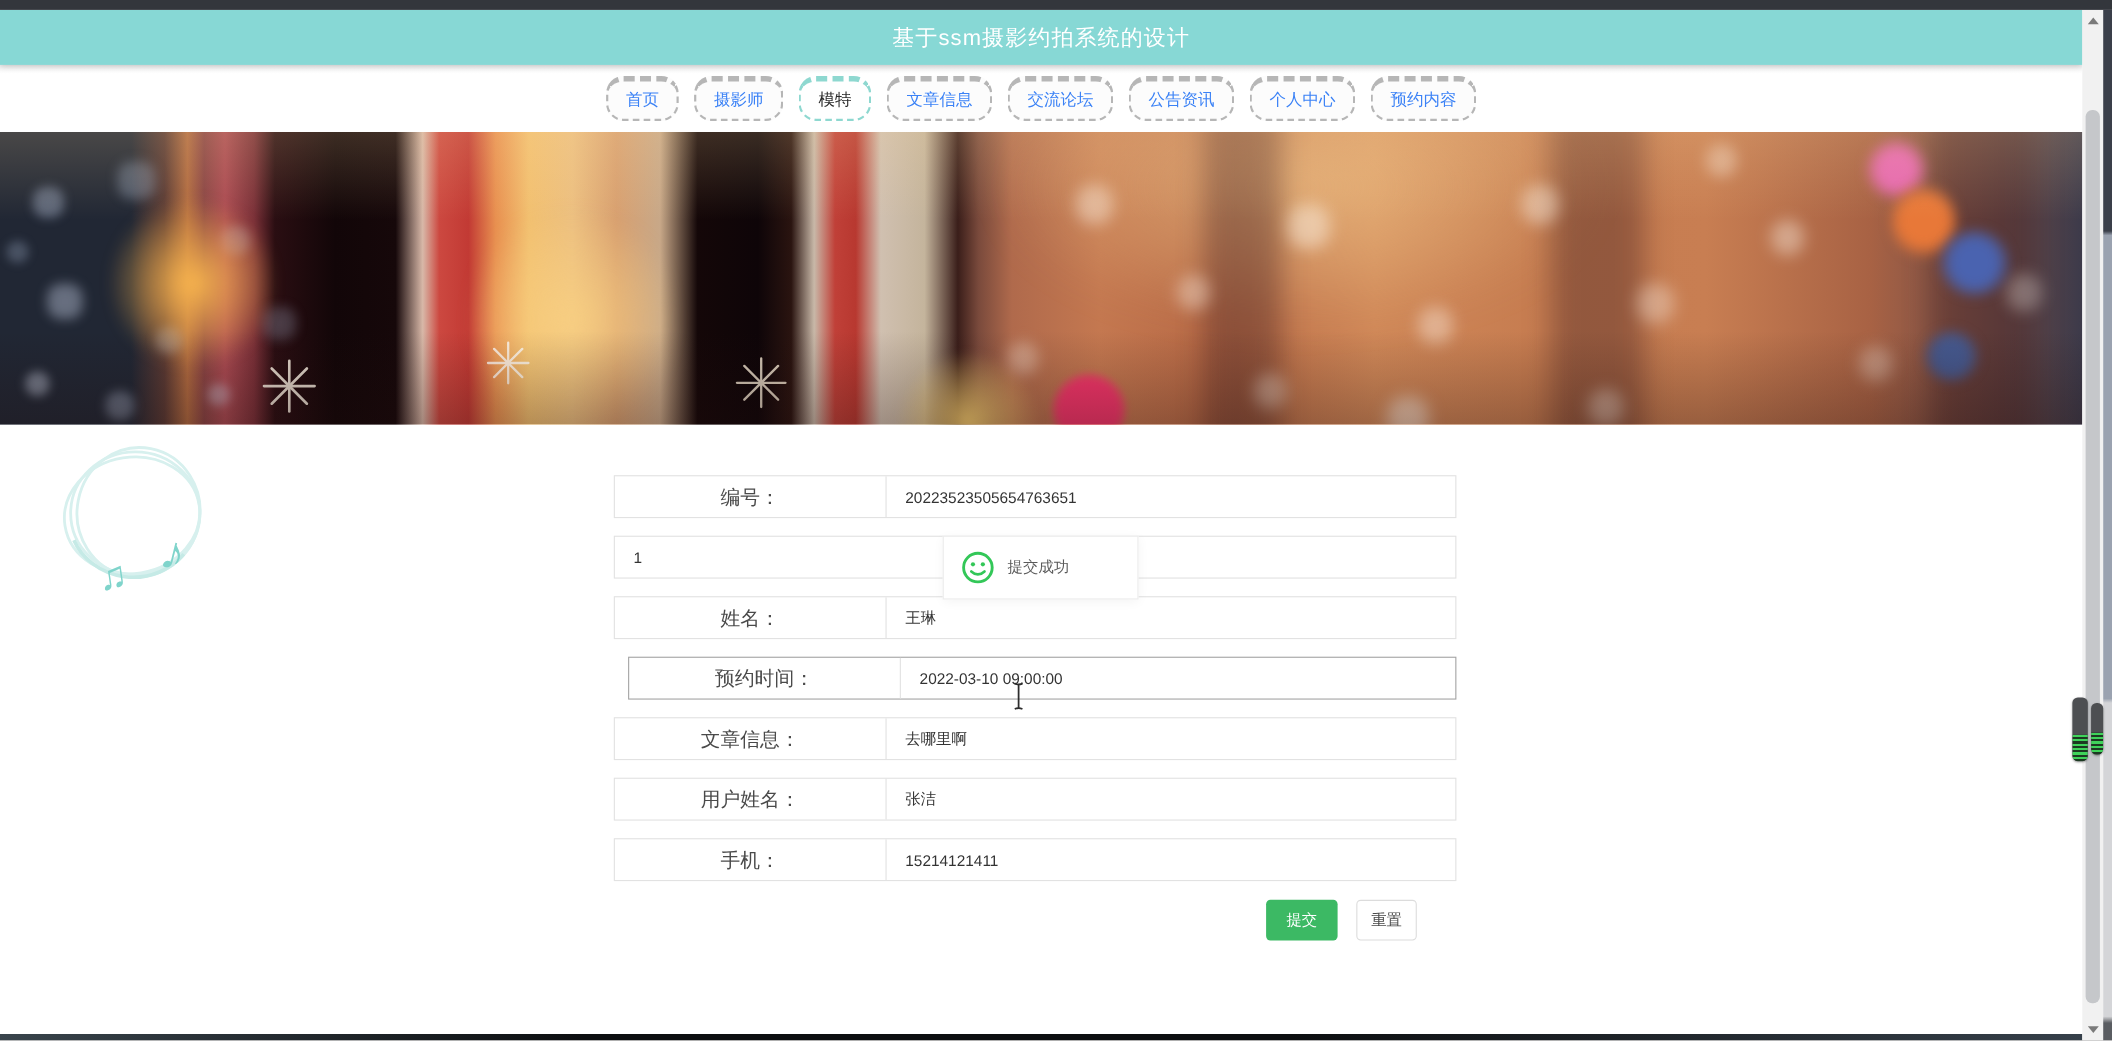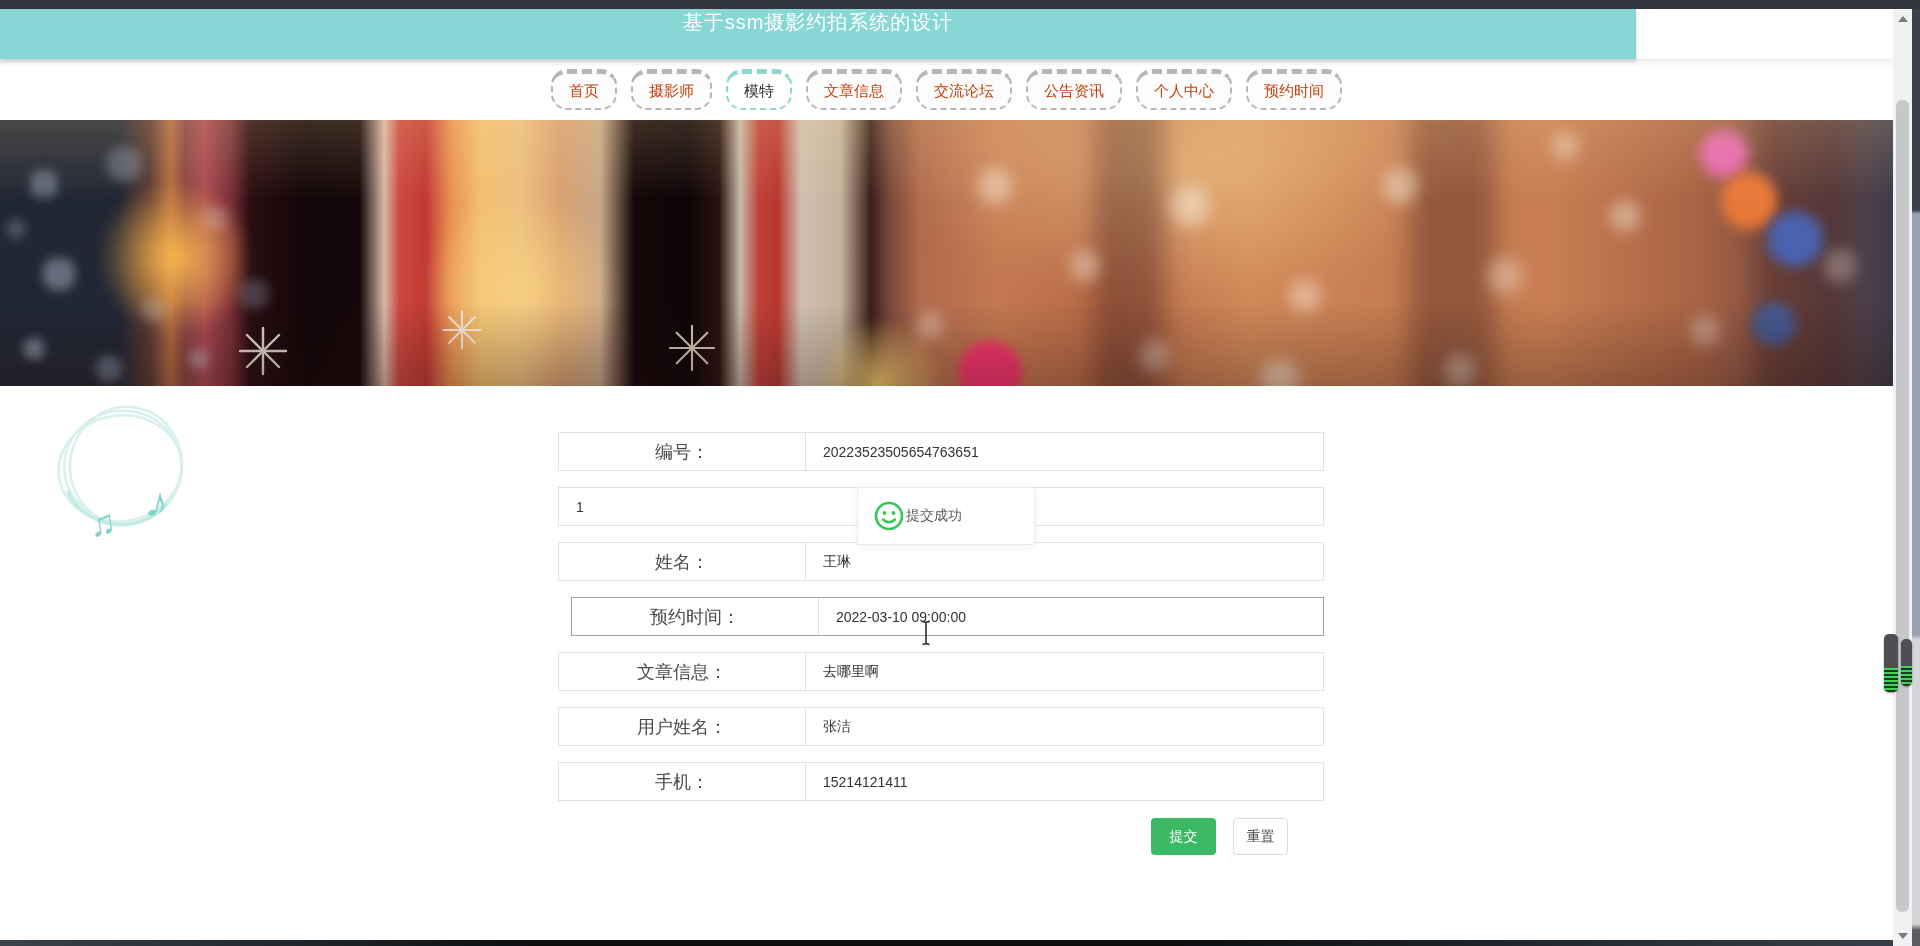--- a/index.html
+++ b/index.html
@@ -4,34 +4,34 @@
 <style>
   * { margin:0; padding:0; box-sizing:border-box; }
   body { background:#888; }
   .screen {
     position:relative; width:1920px; height:946px; overflow:hidden;
     background:#fff; font-family:"Liberation Sans","DejaVu Sans",sans-serif;
   }
   
   .topbar { position:absolute; left:0; top:0; width:1920px; height:9px; background:#33363c; z-index:60; }
   .header {
-    position:absolute; left:0; top:9px; width:1636px; height:50px;
-    background:#87d8d5; display:flex; align-items:flex-start; justify-content:center;
+    position:absolute; left:0; top:9px; width:1893px; height:50px;
+    background:#87d8d5; display:flex; align-items:center; justify-content:center;
     box-shadow:0 2px 5px rgba(0,0,0,.18); z-index:20;
   }
   .header .title { color:#fff; font-size:20px; letter-spacing:1px; }
   
   .nav {
     position:absolute; left:0; top:59px; width:1893px; height:61px; background:#fff;
     display:flex; align-items:center; justify-content:center; gap:14px; z-index:10;
     background-image:linear-gradient(180deg,#eeeeee 0,#ffffff 8px);
   }
   .tab {
     border:2px dashed #b6b6b6; border-top-width:5px; border-radius:16px;
-    background:#fcfcfc; color:#c2410c; font-size:15px; height:41px; line-height:33px;
+    background:#fcfcfc; color:#3b82f6; font-size:15px; height:41px; line-height:33px;
     padding:0 16px; cursor:pointer; white-space:nowrap;
   }
   .tab.active { border-color:#8ed8d0; color:#2b2b2b; background:#fff; }
   
   .banner {
     position:absolute; left:0; top:120px; width:1893px; height:266px; overflow:hidden;
     background:linear-gradient(90deg,
       #212734 0%, #212734 6.3%, #5a3a34 7.9%, #b06a40 9%, #8a4444 9.8%,
       #aa4a52 10.8%, #7a3038 12.2%, #2a0e12 13.2%, #120608 16.1%, #16080a 19%,
       #d8b8a8 20.3%, #cc4840 21.1%, #c23a34 22.5%, #e89050 23.8%, #f2c070 25.4%,
@@ -96,21 +96,21 @@
     background:#3cb964; color:#fff; border:none; border-radius:4px; font-size:14px; cursor:pointer; font-family:inherit;
   }
   .btn-reset {
     position:absolute; left:675px; top:0; width:55px; height:37px;
     background:#fff; color:#4a4a4a; border:1px solid #dcdcdc; border-radius:4px; font-size:14px; cursor:pointer; font-family:inherit;
   }
   
   .toast {
     position:absolute; left:857px; top:487px; width:178px; height:58px; z-index:30;
     background:#fff; border:1px solid #ececec; box-shadow:0 2px 10px rgba(0,0,0,.05);
-    display:flex; align-items:center; padding-left:15px; gap:1px;
+    display:flex; align-items:center; padding-left:15px; gap:11px;
   }
   .toast .msg { font-size:14px; color:#5a5a5a; }
   
   .ibeam { position:absolute; left:919px; top:620px; z-index:40; }
   
   .footer-strip { position:absolute; left:0; top:940px; width:1893px; height:6px;
     background:linear-gradient(90deg,#39444c,#0c0e10 28%,#0c0e10 62%,#36404a); }
   
   .scrollbar { position:absolute; left:1893px; top:9px; width:19px; height:937px; background:#f1f1f1; z-index:50; }
   .sb-thumb { position:absolute; left:3px; top:91px; width:13px; height:812px; background:#c5c7ca; border-radius:6px; }
@@ -138,21 +138,21 @@
   </div>
 
   <div class="nav">
     <div class="tab">首页</div>
     <div class="tab">摄影师</div>
     <div class="tab active">模特</div>
     <div class="tab">文章信息</div>
     <div class="tab">交流论坛</div>
     <div class="tab">公告资讯</div>
     <div class="tab">个人中心</div>
-    <div class="tab">预约时间</div>
+    <div class="tab">预约内容</div>
   </div>
 
   <div class="banner">
     <div class="bokeh-left"></div>
     <div class="blob glow-left"></div>
     <div class="blob glow-panel"></div>
     <div class="blob glow-moon"></div>
     <div class="blob glow-topright"></div>
     <div class="band b1"></div>
     <div class="band b2"></div>

